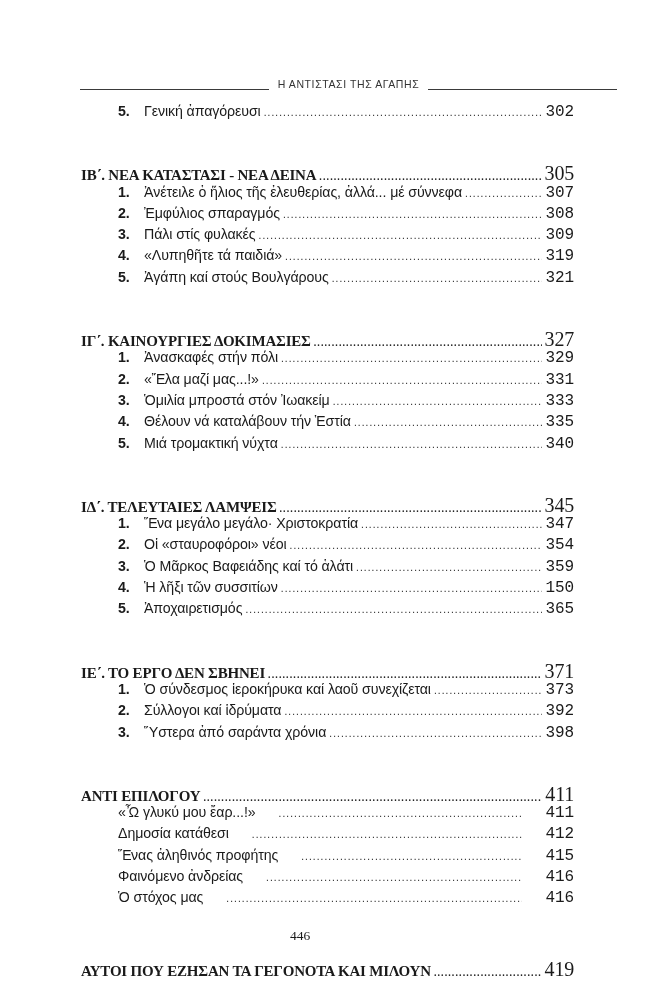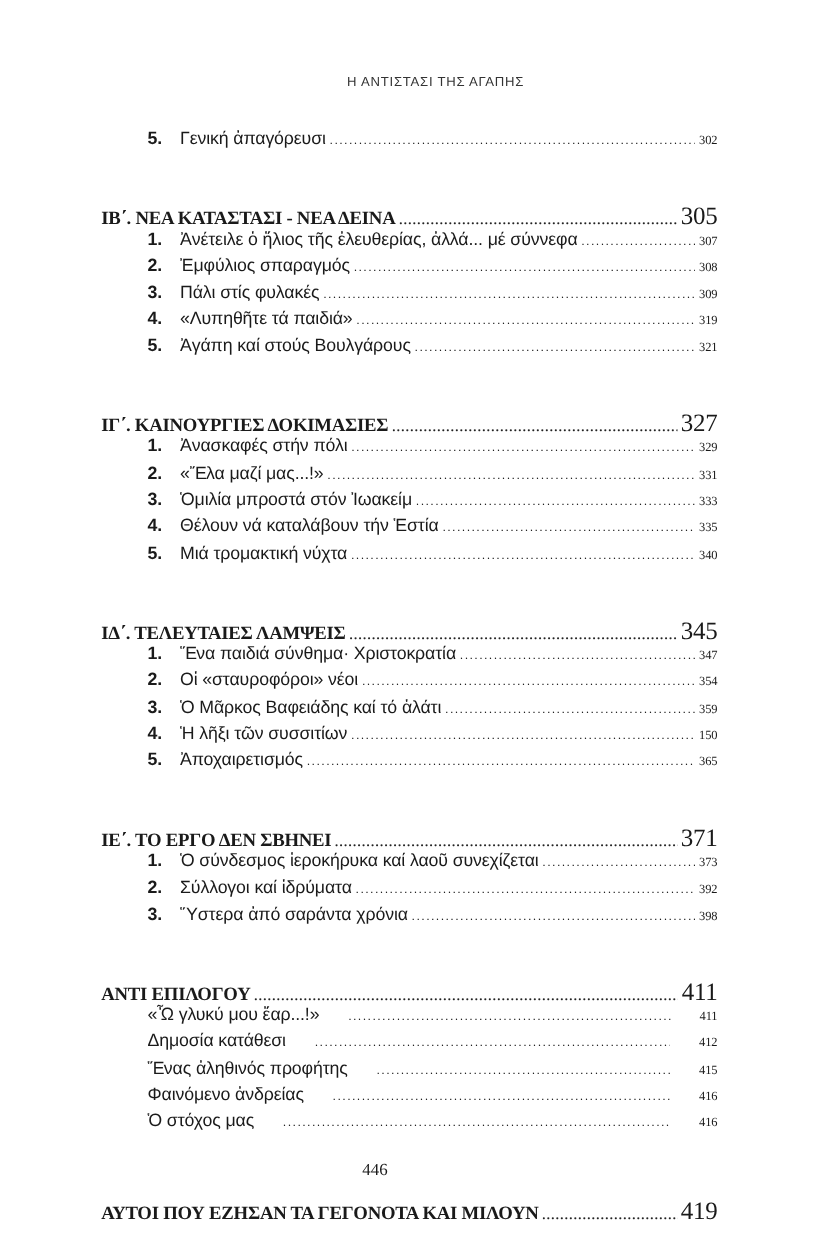--- a/index.html
+++ b/index.html
@@ -1,36 +1,36 @@
 <!DOCTYPE html>
 <html><head>
 <meta charset="utf-8">
 <style>
   html, body { margin: 0; padding: 0; background: #ffffff; }
   body { width: 664px; height: 1000px; position: relative; overflow: hidden;
          font-family: "Liberation Serif", "DejaVu Serif", serif; color: #1a1a1a; }
-  .running-head { position: absolute; top: 58px; left: 80px; width: 537px; height: 16px;
-                  display: flex; align-items: center; flex-direction: column; }
+  .running-head { position: absolute; top: 74px; left: 80px; width: 537px; height: 16px;
+                  display: flex; align-items: flex-end; }
   .running-head .rule { flex: 1; height: 0; border-top: 1.3px solid #3a3a3a; }
   .running-head .title { font-family: "Liberation Sans", "DejaVu Sans", sans-serif;
                          font-size: 10.5px; letter-spacing: 0.6px; color: #333;
                          padding: 0 9px; white-space: nowrap; }
   .toc { position: absolute; left: 81px; top: 103px; width: 493px; }
   .row { display: flex; align-items: baseline; height: 21.3px; font-size: 14.2px;
          font-family: "Liberation Sans", "DejaVu Sans", sans-serif; letter-spacing: -0.1px; }
   .row.heading { font-family: "Liberation Serif", "DejaVu Serif", serif; font-weight: bold;
                  font-size: 15px; letter-spacing: -0.2px; margin-top: 28px; }
   .row .num { width: 26px; flex: none; font-weight: bold; }
   .row.item { padding-left: 37px; }
   .row.sub { padding-left: 37px; gap: 20px; }
   .row .label { white-space: nowrap; }
   .row .leader { flex: 1; overflow: hidden; white-space: nowrap; margin: 0 3px; font-size: 10px;
                  letter-spacing: 1.1px; color: #222; }
   .row .leader::after { content: "..................................................................................................................................................................................................."; }
-  .row .page { flex: none; font-family: Liberation Serif, serif; font-size: 10px; }
+  .row .page { flex: none; font-family: Liberation Mono, monospace; font-size: 16px; }
   .row.heading .page { font-family: "Liberation Serif", "DejaVu Serif", serif; font-weight: normal; font-size: 20px; }
   .gap-s { height: 10px; }
   .gap-l { height: 19px; }
   .folio { position: absolute; top: 928px; left: 0; width: 600px; text-align: center;
            font-family: "Liberation Serif", "DejaVu Serif", serif; font-size: 13.5px; }
 </style>
 </head>
 <body>
 
 <div class="running-head">
@@ -119,21 +119,21 @@
       <span class="page">340</span>
     </div>
     <div class="gap-s"></div>
     <div class="row heading">
       <span class="label">ΙΔ΄. ΤΕΛΕΥΤΑΙΕΣ ΛΑΜΨΕΙΣ</span>
       <span class="leader"></span>
       <span class="page">345</span>
     </div>
     <div class="row item">
       <span class="num">1.</span>
-      <span class="label">Ἕνα παιδιά σύνθημα· Χριστοκρατία</span>
+      <span class="label">Ἕνα μεγάλο μεγάλο· Χριστοκρατία</span>
       <span class="leader"></span>
       <span class="page">347</span>
     </div>
     <div class="row item">
       <span class="num">2.</span>
       <span class="label">Οἱ «σταυροφόροι» νέοι</span>
       <span class="leader"></span>
       <span class="page">354</span>
     </div>
     <div class="row item">

